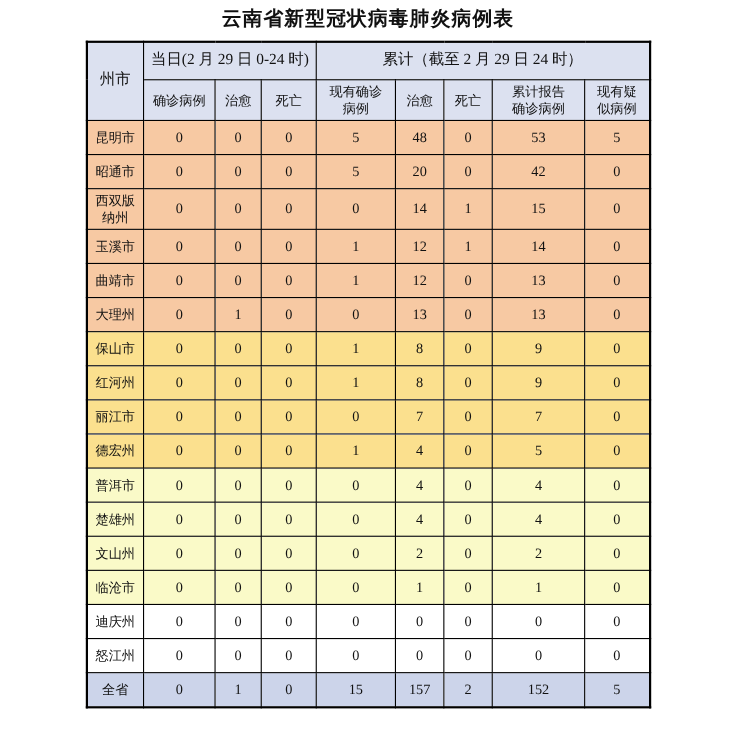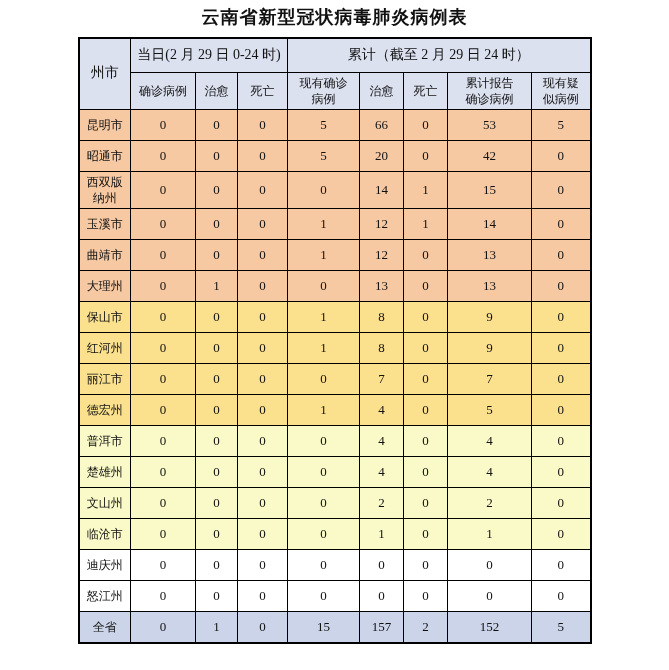--- a/index.html
+++ b/index.html
@@ -107,21 +107,21 @@
 似病例</th>
         </tr>
     </thead>
     <tbody id="table-body">
         <tr class="tone-peach">
           <td class="region">昆明市</td>
           <td>0</td>
           <td>0</td>
           <td>0</td>
           <td>5</td>
-          <td>66</td>
+          <td>48</td>
           <td>0</td>
           <td>53</td>
           <td>5</td>
         </tr>
         <tr class="tone-peach">
           <td class="region">昭通市</td>
           <td>0</td>
           <td>0</td>
           <td>0</td>
           <td>5</td>

